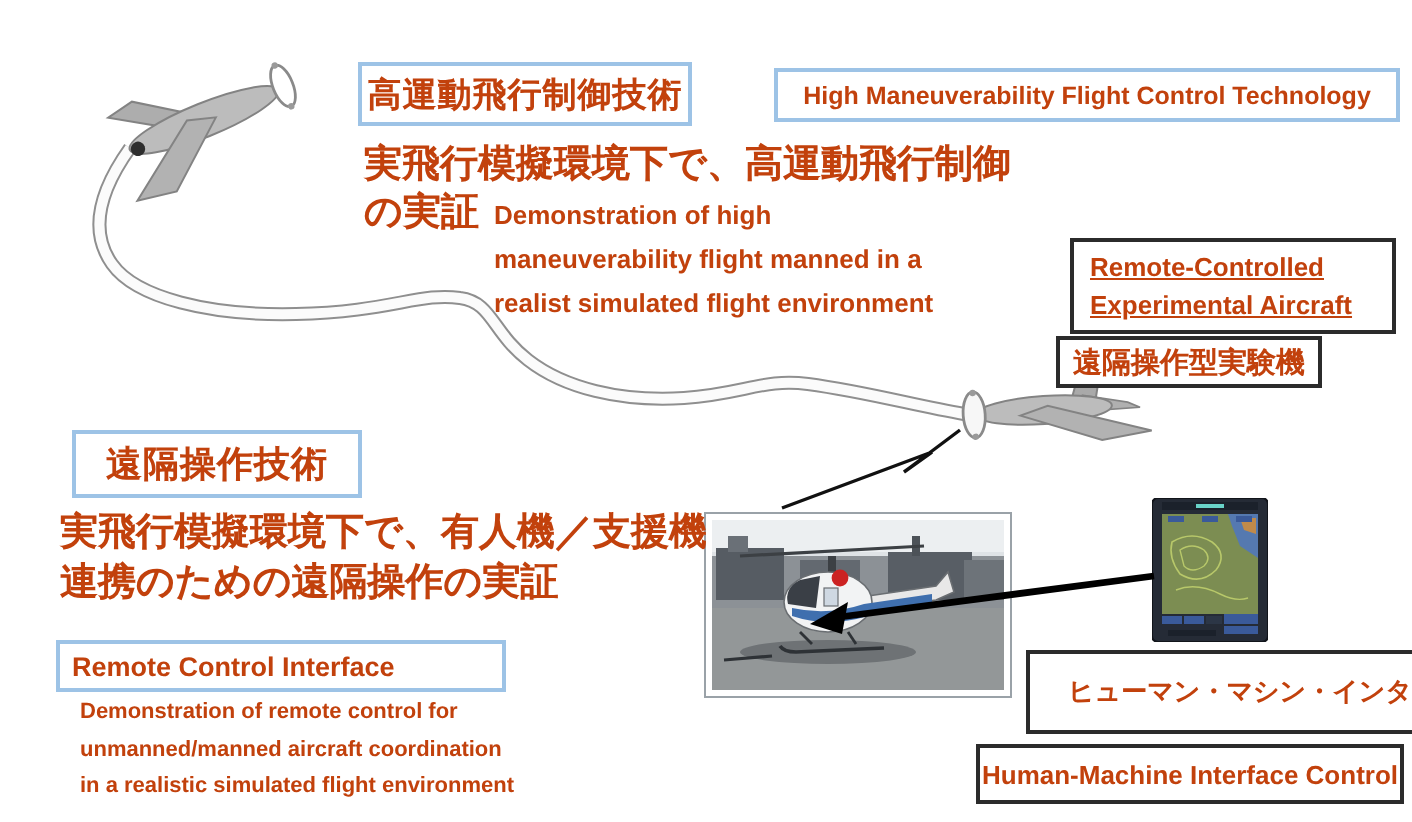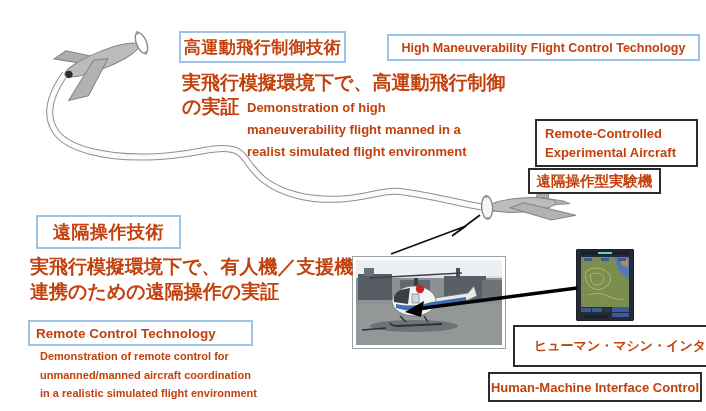--- a/index.html
+++ b/index.html
@@ -127,36 +127,36 @@
     <div>の実証</div>
   </div>
 
   <div class="txt bold nowrap" style="left:247px;top:97px;font-size:13px;line-height:22px;">
     <div>Demonstration of high</div>
     <div>maneuverability flight manned in a</div>
     <div>realist simulated flight environment</div>
   </div>
 
   <div class="box black bold left nowrap" style="left:535px;top:119px;width:163px;height:48px;font-size:13px;padding-left:8px;">
-    <div style="line-height:19px;">
+    <div style="line-height:19px;text-decoration:underline;">
       <div>Remote-Controlled</div>
       <div>Experimental Aircraft</div>
     </div>
   </div>
 
   <div class="box black nowrap" style="left:528px;top:168px;width:133px;height:26px;font-size:14.5px;font-weight:600;">遠隔操作型実験機</div>
 
   <div class="box blue jp-title nowrap" style="left:36px;top:215px;width:145px;height:34px;font-size:18px;">遠隔操作技術</div>
 
   <div class="txt jp-body nowrap" style="left:30px;top:254px;font-size:19px;line-height:25px;">
     <div>実飛行模擬環境下で、有人機／支援機</div>
     <div>連携のための遠隔操作の実証</div>
   </div>
 
-  <div class="box blue bold left nowrap" style="left:28px;top:320px;width:225px;height:26px;font-size:13.5px;padding-left:6px;">Remote Control Technology</div>
+  <div class="box blue bold left nowrap" style="left:28px;top:320px;width:225px;height:26px;font-size:13.5px;padding-left:6px;">Remote Control Interface</div>
 
   <div class="txt bold nowrap" style="left:40px;top:347px;font-size:11px;line-height:18.5px;">
     <div>Demonstration of remote control for</div>
     <div>unmanned/manned aircraft coordination</div>
     <div>in a realistic simulated flight environment</div>
   </div>
 
   <div class="box black center nowrap" style="left:513px;top:325px;width:227px;height:42px;font-size:13px;font-weight:600;">
     <div style="line-height:18px;">
       <div>ヒューマン・マシン・インター</div>

